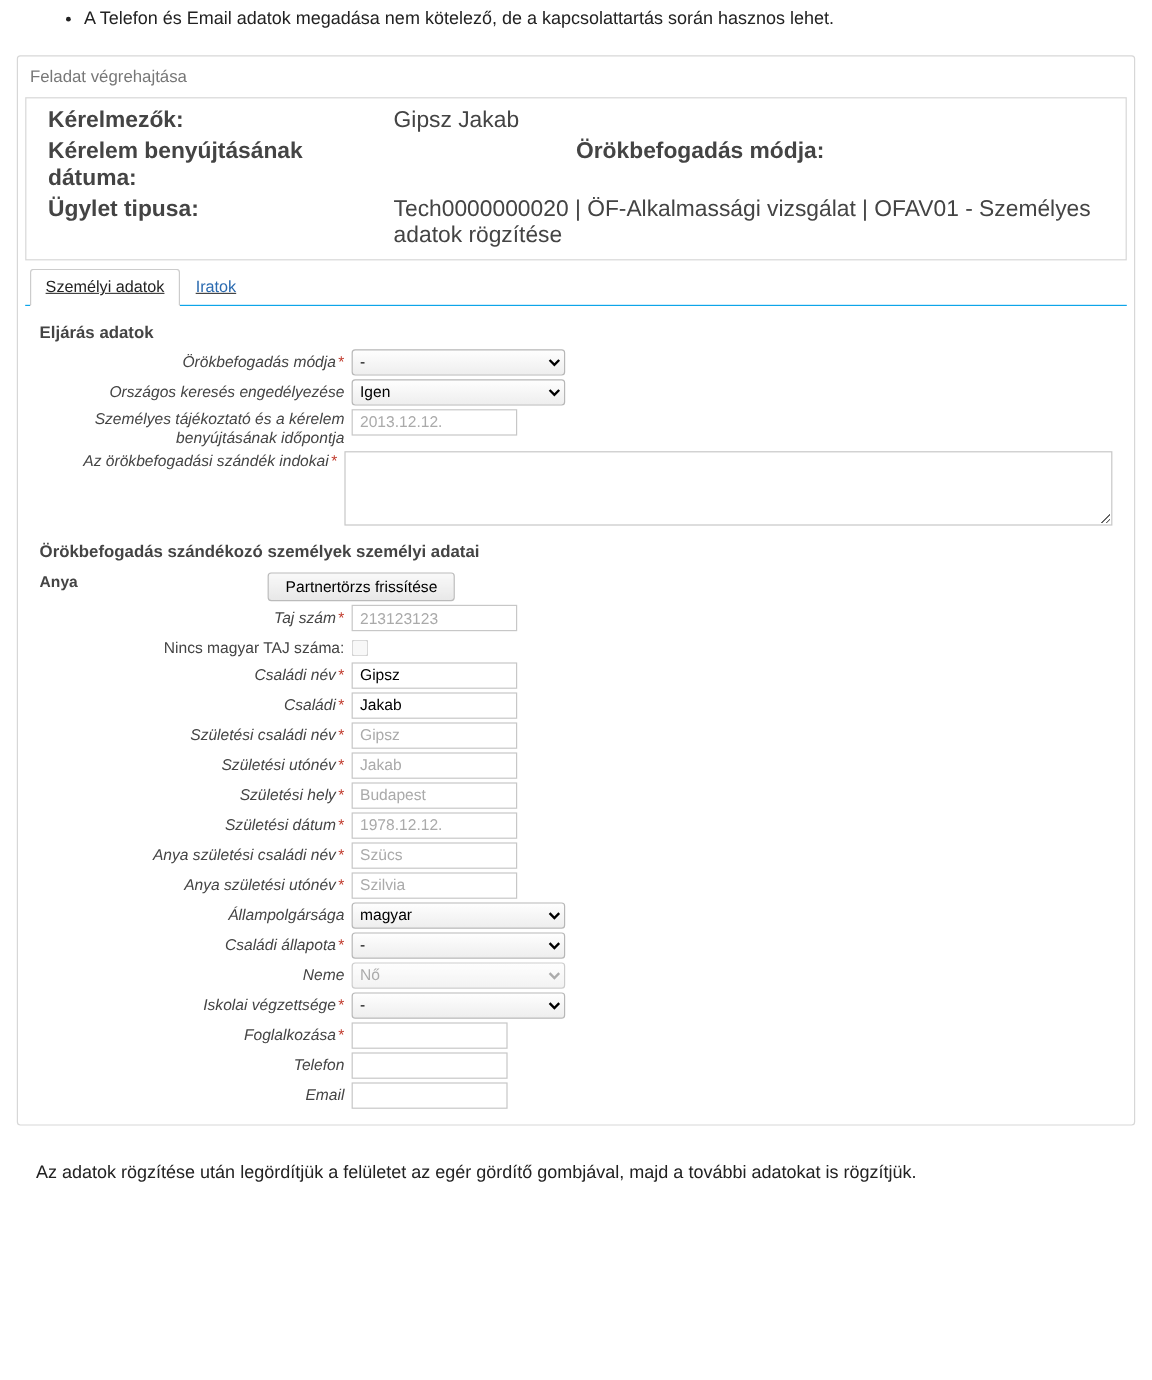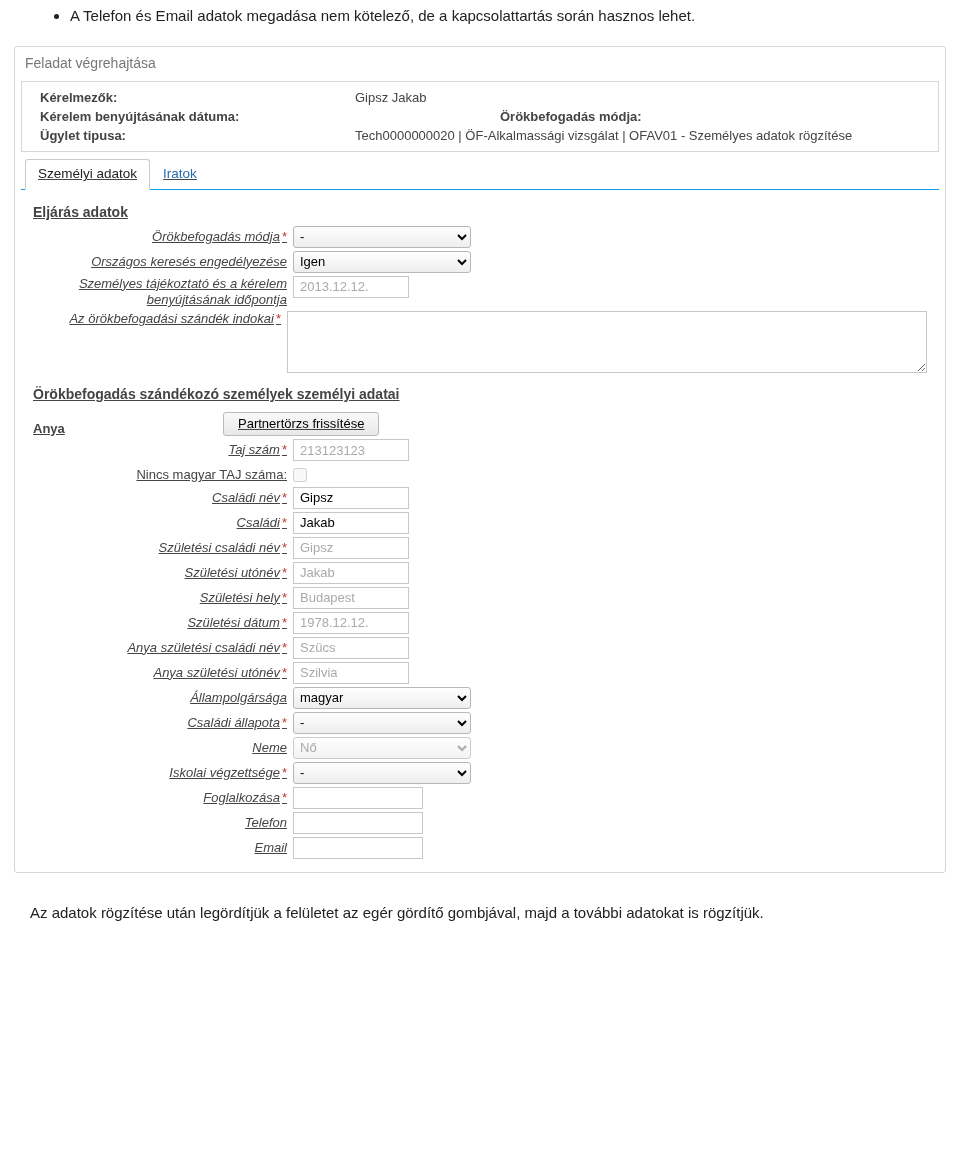--- a/index.html
+++ b/index.html
@@ -24,23 +24,23 @@
     .panel-title {
       padding: 8px 10px 10px 10px;
       color: #777;
       font-size: 14px;
     }
     .inner-box {
       border: 1px solid #d7d7d7;
       margin: 0 6px 6px 6px;
       padding: 6px 18px 6px 18px;
     }
-    .info-row { display: flex; padding: 2px 0; font-size: 13px; gap: 40px; }
+    .info-row { display: flex; padding: 2px 0; font-size: 19px; }
     .info-lbl { font-weight: 600; width: 275px; }
-    .info-val { flex: 1; }
+    .info-val { flex: 1; margin-left: 13px; }
     .info-half { display:flex; flex:1; }
     .tabs {
       display: flex;
       gap: 0;
       border-bottom: 1px solid #0ea5e9;
       margin: 4px 6px 0 6px;
       padding-left: 4px;
       text-decoration: underline;
     }
     .tab {
@@ -53,21 +53,21 @@
       cursor: pointer;
     }
     .tab.active {
       border-color: #ccc;
       border-bottom: 1px solid #fff;
       border-radius: 3px 3px 0 0;
       background: #fff;
       color: #222;
     }
     .tab.inactive { color: #2a6ab0; }
-    .form-area { padding: 8px 18px 12px 18px; text-decoration: underline; }
+    .form-area { padding: 8px 18px 12px 18px; }
     .section-heading { font-weight: 700; font-size: 14px; margin: 6px 0 4px 0; }
     .frow {
       display: flex;
       align-items: flex-start;
       padding: 1.5px 0;
     }
     .flabel {
       width: 260px;
       text-align: right;
       padding-right: 6px;
@@ -80,21 +80,21 @@
     .fcontrol { }
     select.sel {
       width: 178px; height: 22px;
       border: 1px solid #b7b7b7;
       border-radius: 3px;
       background: linear-gradient(#fefefe,#eee);
       font-size: 13px;
       padding: 0 2px;
     }
     input.tin {
-      height: 22px; width: 116px;
+      height: 22px; width: 138px;
       border: 1px solid #c7c7c7;
       padding: 0 6px;
       font-size: 13px;
     }
     input.tin.disabled { color:#aaa; background:#fff; }
     input.tin.tiny { width:130px; }
     textarea.ta {
       width: 640px; height: 62px;
       border: 1px solid #c7c7c7;
       resize: both;
@@ -104,21 +104,21 @@
     input.cb { width:14px; height:14px; vertical-align: middle; margin-top:4px;}
     button.btn {
       height: 24px;
       padding: 0 14px;
       border: 1px solid #bbb;
       border-radius: 3px;
       background: linear-gradient(#f9f9f9,#e8e8e8);
       font-size: 13px;
       cursor: pointer;
     }
-    .role-row { display:flex; align-items:flex-end; padding:6px 0 2px 0; }
+    .role-row { display:flex; align-items:flex-start; padding:6px 0 2px 0; }
     .role-label { font-weight:700; width:190px; padding-left:0;}
     .footnote {
       padding: 30px 20px 10px 20px;
       font-size: 15px;
       line-height: 1.35;
     }
   </style>
 </head>
 <body>
 

